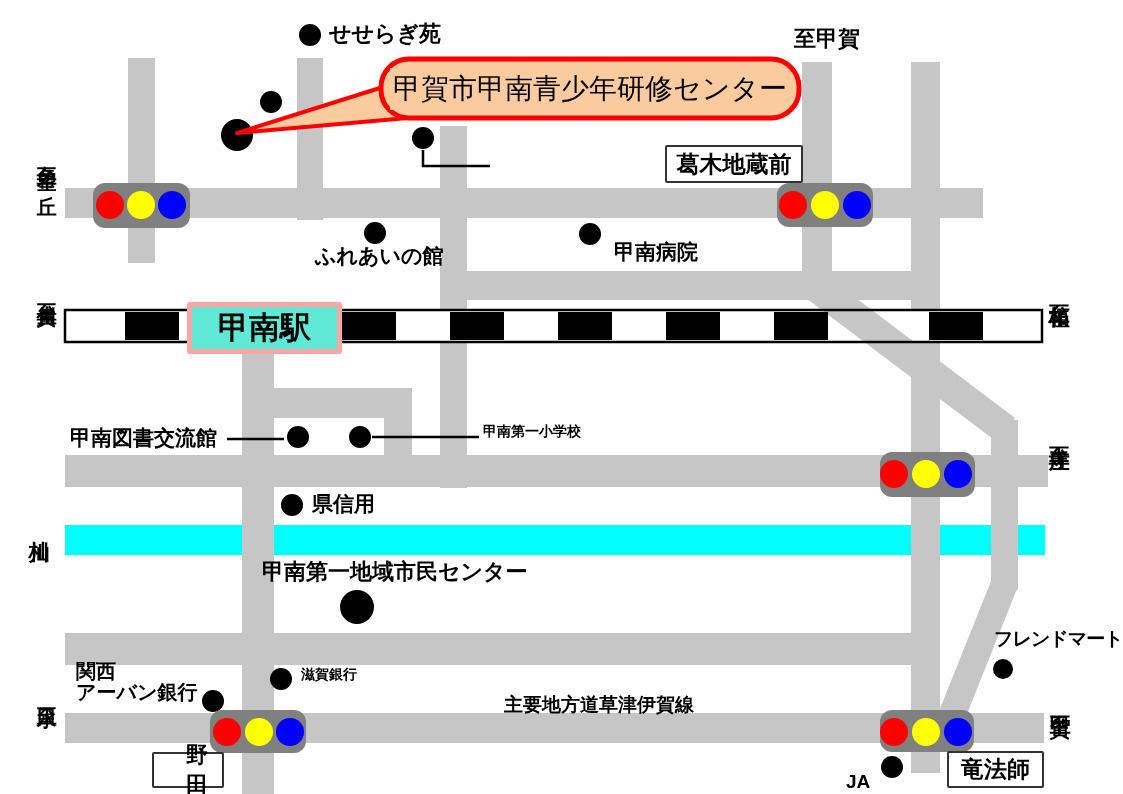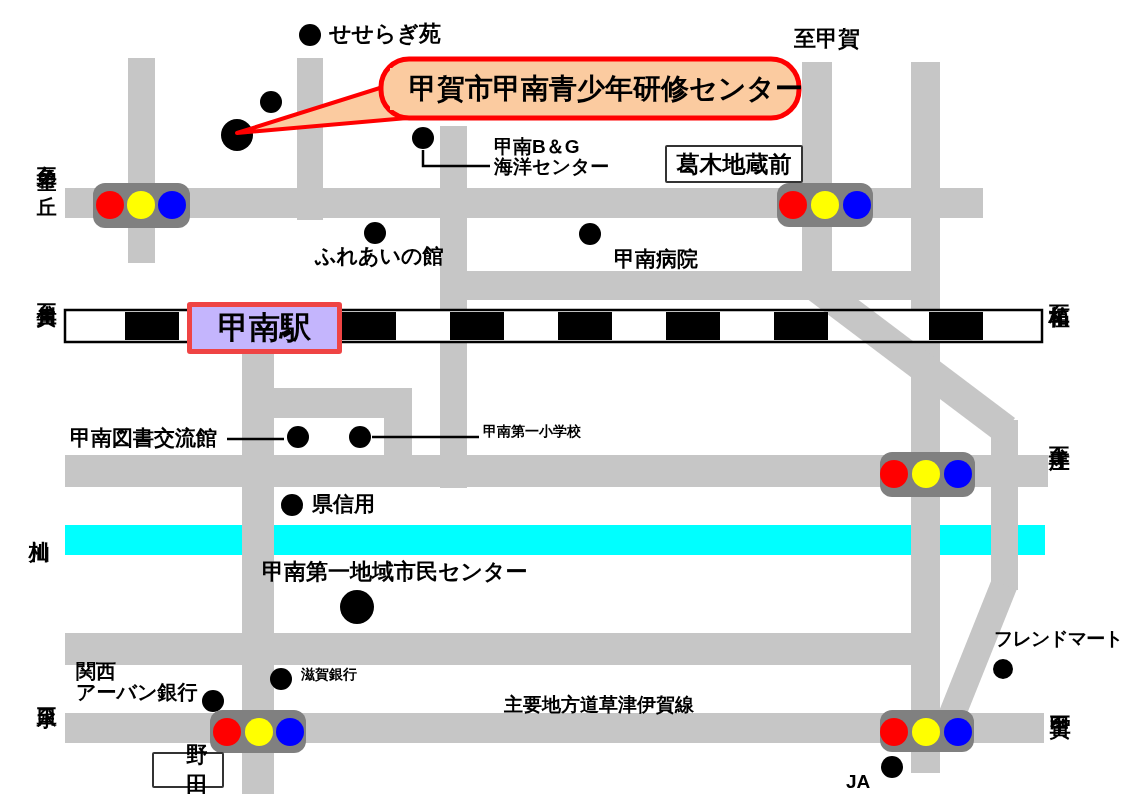--- a/index.html
+++ b/index.html
@@ -17,27 +17,27 @@
     position:absolute; font-weight:bold; white-space:pre-line;
     line-height:1.06; letter-spacing:0px;
   }
   .v{writing-mode:vertical-rl; text-orientation:upright; letter-spacing:1px;}
   .stopbox{
     position:absolute; background:#fff; border:2px solid #333; border-radius:2px;
     display:flex; align-items:center; justify-content:center; font-weight:bold;
     box-sizing:border-box;
   }
   .station{
-    position:absolute; background:#c4b5fd; border:5px solid #ef4444; border-radius:3px;
+    position:absolute; background:#5eead4; border:5px solid #fca5a5; border-radius:3px;
     display:flex; align-items:center; justify-content:center; font-weight:bold;
     box-sizing:border-box;
   }
   .callout-text{
     position:absolute; display:flex; align-items:center; justify-content:center;
-    font-weight:bold; text-align:center;margin-left:16px;
+    font-weight:normal; text-align:center;
   }
 </style>
 </head>
 <body>
 
 <div class="map">
 
   <svg width="1123" height="794" viewBox="0 0 1123 794">
 
     <rect x="65" y="525" width="980" height="30" fill="var(--river)"></rect>
@@ -130,41 +130,40 @@
         <g>
           <rect x="880" y="710" width="94" height="42" rx="12" fill="var(--housing)"></rect>
           <circle cx="894" cy="732" r="14" fill="var(--sig-red)"></circle>
           <circle cx="926" cy="732" r="14" fill="var(--sig-yellow)"></circle>
           <circle cx="958" cy="732" r="14" fill="var(--sig-blue)"></circle>
         </g>
       </g>
   </svg>
 
   <div class="lbl" style="left:329px;top:22px;font-size:22px;">せせらぎ苑</div>
-  <div class="lbl" style="left:494px;top:137px;font-size:19px;">甲南B＆G
-海洋センター</div>
   <div class="lbl" style="left:794px;top:27px;font-size:22px;">至甲賀</div>
   <div class="lbl v" style="left:36px;top:152px;font-size:20px;">至希望ヶ丘</div>
   <div class="lbl v" style="left:36px;top:288px;font-size:20px;">至貴生川</div>
   <div class="lbl" style="left:315px;top:245px;font-size:21px;">ふれあいの館</div>
-  <div class="lbl" style="left:614px;top:248px;font-size:21px;">甲南病院</div>
+  <div class="lbl" style="left:614px;top:241px;font-size:21px;">甲南病院</div>
   <div class="lbl v" style="left:1048px;top:288px;font-size:21px;">至柘植</div>
   <div class="lbl" style="left:70px;top:427px;font-size:21px;">甲南図書交流館</div>
   <div class="lbl" style="left:483px;top:424px;font-size:14px;">甲南第一小学校</div>
   <div class="lbl v" style="left:1048px;top:430px;font-size:21px;">至寺庄</div>
   <div class="lbl" style="left:312px;top:493px;font-size:21px;">県信用</div>
   <div class="lbl v" style="left:28px;top:524px;font-size:21px;">杣川</div>
   <div class="lbl" style="left:262px;top:560px;font-size:22px;">甲南第一地域市民センター</div>
   <div class="lbl" style="left:994px;top:629px;font-size:19px;letter-spacing:-1px;">フレンドマート</div>
   <div class="lbl" style="left:76px;top:661px;font-size:20px;">関西
 アーバン銀行</div>
   <div class="lbl" style="left:301px;top:667px;font-size:14px;">滋賀銀行</div>
   <div class="lbl" style="left:504px;top:695px;font-size:19px;">主要地方道草津伊賀線</div>
   <div class="lbl v" style="left:36px;top:692px;font-size:20px;">至水口</div>
   <div class="lbl" style="left:846px;top:772px;font-size:19px;">JA</div>
   <div class="lbl v" style="left:1049px;top:699px;font-size:21px;">至甲賀</div>
 
   <div class="station" style="left:187px;top:302px;width:155px;height:52px;font-size:31px;">甲南駅</div>
   <div class="stopbox" style="left:665px;top:145px;width:138px;height:38px;font-size:23px;">葛木地蔵前</div>
   <div class="stopbox" style="left:152px;top:752px;width:72px;height:36px;font-size:22px;padding-left:32px;">野田</div>
+  <div class="stopbox" style="left:947px;top:751px;width:97px;height:37px;font-size:23px;">竜法師</div>
 
   <div class="callout-text" style="left:385px;top:60px;width:410px;height:57px;font-size:28px;">甲賀市甲南青少年研修センター</div>
 </div>
 
 </body></html>

